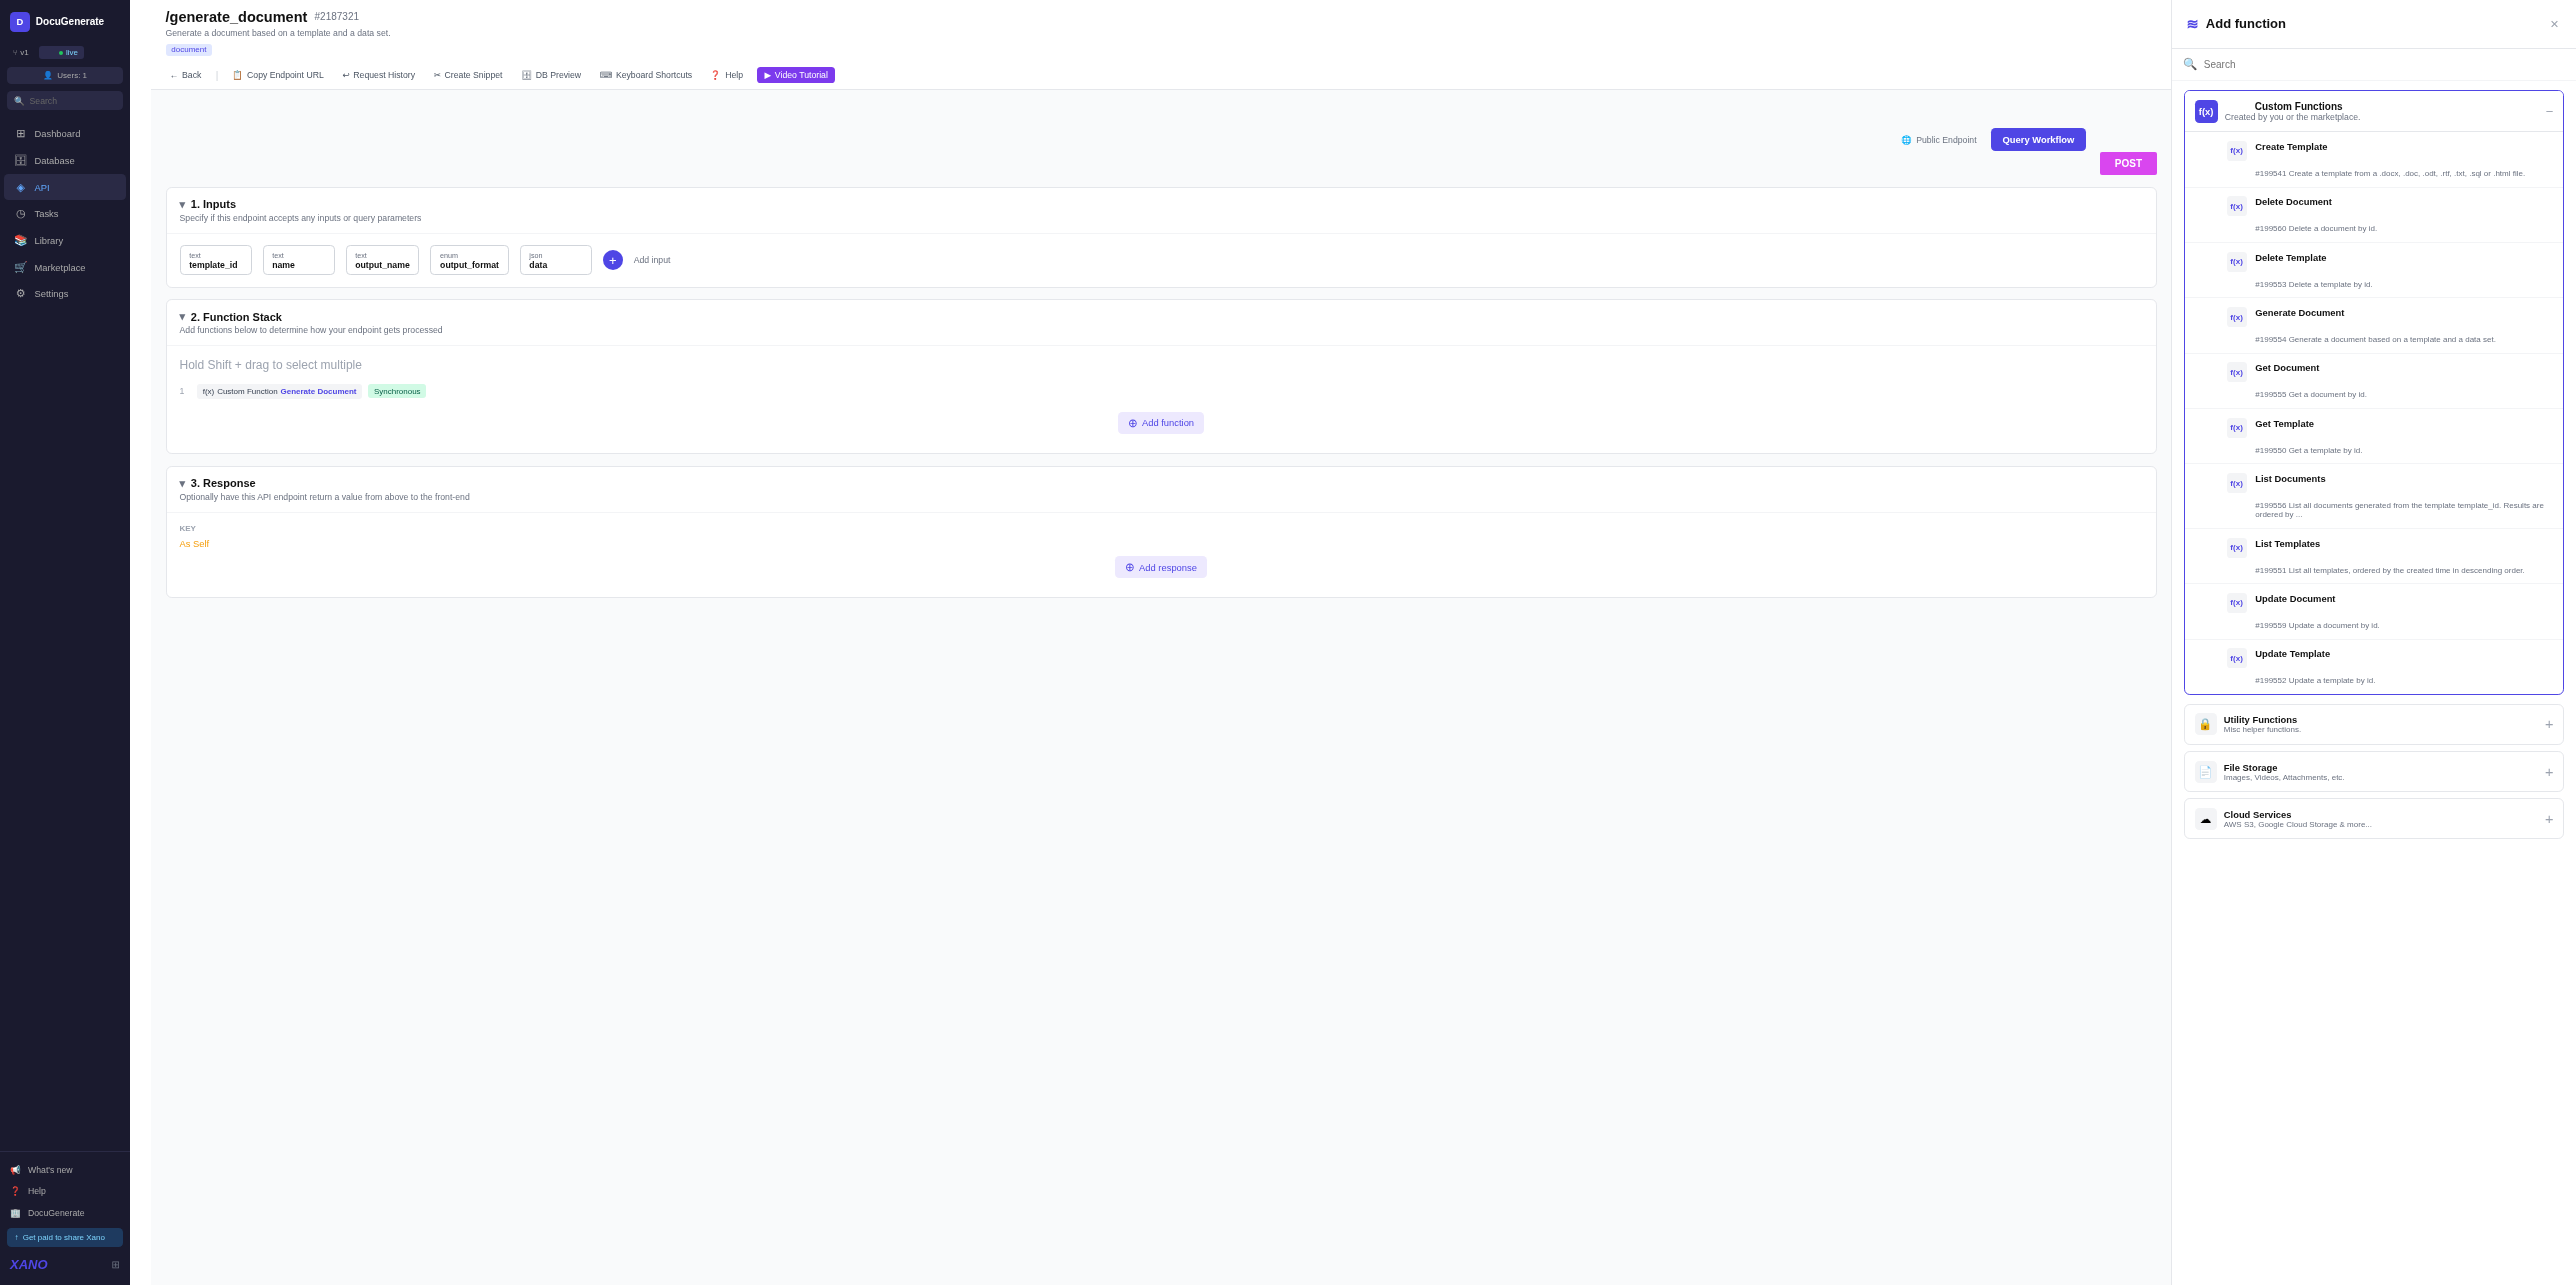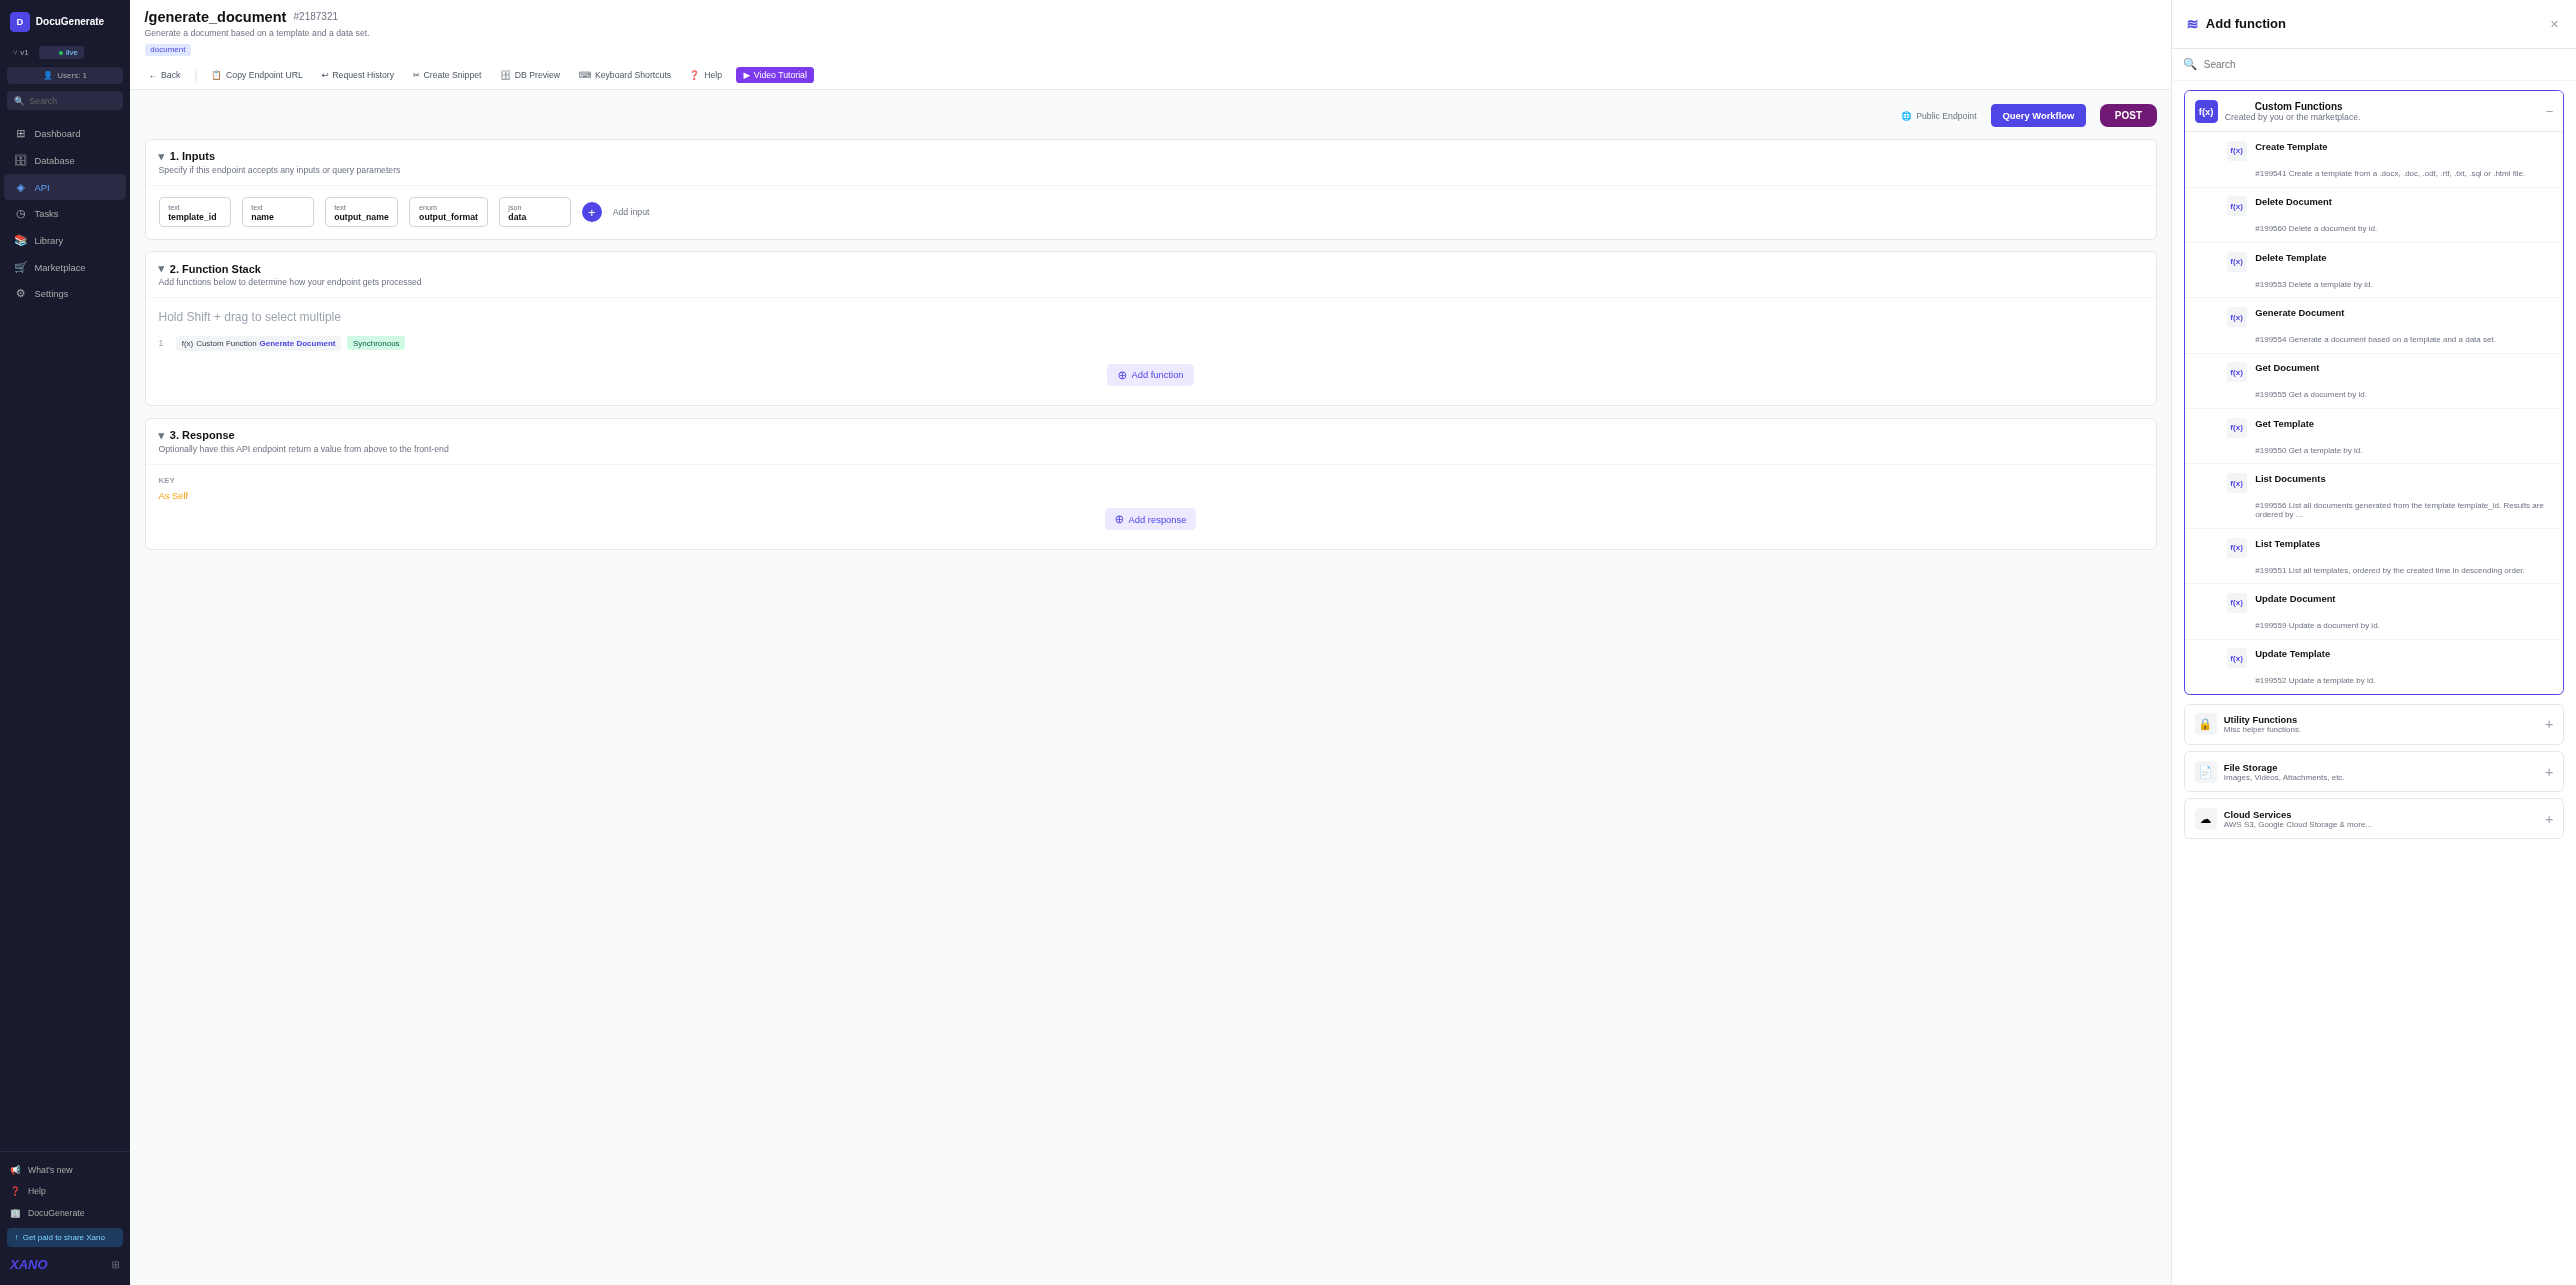--- a/index.html
+++ b/index.html
@@ -20,38 +20,38 @@
     .sidebar-nav-item { padding: 6.5px 10px; display: flex; align-items: center; gap: 7.2px; cursor: pointer; color: #aaa; font-size: 9.4px; border-radius: 4.3px; margin: 0.7px 4.3px; }
     .sidebar-nav-item.active { background: #2a2a45; color: #60a5fa; }
     .sidebar-nav-icon { width: 13px; height: 13px; display: flex; align-items: center; justify-content: center; font-size: 11px; flex-shrink: 0; }
     .sidebar-bottom { padding: 7.2px 0; border-top: 0.7px solid #2a2a45; }
     .sidebar-bottom-item { padding: 5.8px 10px; display: flex; align-items: center; gap: 7.2px; cursor: pointer; color: #aaa; font-size: 8.7px; }
     .sidebar-get-paid { margin: 4.3px 7.2px; background: #1e3a5f; border-radius: 4.3px; padding: 5px 7.2px; display: flex; align-items: center; gap: 4.3px; color: #7dd3fc; font-size: 8px; cursor: pointer; }
     .sidebar-xano { padding: 5.8px 10px; display: flex; align-items: center; justify-content: space-between; }
     .xano-logo { color: #4f46e5; font-weight: bold; font-size: 13px; font-style: italic; }
 
     
-    .main { flex: 1; display: flex; flex-direction: column; overflow: hidden; background: #fff; }
+    .main { flex: 1; display: flex; flex-direction: column; overflow: hidden; background: #fff; padding-left: 21px; }
     .main-header { background: #fff; border-bottom: 0.7px solid #e5e7eb; padding: 8.7px 14.5px 0; }
     .main-title-row { display: flex; align-items: center; gap: 7.2px; margin-bottom: 2.9px; }
     .main-title { font-size: 14.5px; font-weight: 700; color: #111; }
     .main-id { color: #6b7280; font-size: 10px; font-weight: 400; }
     .main-subtitle { color: #6b7280; font-size: 8.7px; margin-bottom: 5.8px; }
     .main-badge { display: inline-block; background: #e0e7ff; color: #4f46e5; border-radius: 2.9px; padding: 1.4px 5.8px; font-size: 8px; font-weight: 500; margin-bottom: 5.8px; }
     .main-toolbar { display: flex; align-items: center; gap: 10px; padding: 5.8px 0; }
     .main-toolbar-btn { display: flex; align-items: center; gap: 3.6px; color: #4b5563; font-size: 8.7px; cursor: pointer; padding: 2.9px 4.3px; border-radius: 2.9px; }
     .main-toolbar-sep { color: #d1d5db; }
     .main-toolbar-video { background: #7c3aed; color: white; border-radius: 3.6px; padding: 2.9px 7.2px; font-size: 8.7px; cursor: pointer; display: flex; align-items: center; gap: 3.6px; }
 
     
     .workflow-area { flex: 1; overflow-y: auto; padding: 14.5px; background: #f9fafb; }
     .workflow-header { display: flex; justify-content: flex-end; margin-bottom: 11.6px; }
     .public-endpoint-btn { display: flex; align-items: center; gap: 3.6px; color: #6b7280; font-size: 8.7px; cursor: pointer; }
     .query-workflow-btn { background: #4f46e5; color: white; border-radius: 4.3px; padding: 5.8px 11.6px; font-size: 9.4px; font-weight: 600; cursor: pointer; margin-left: 7.2px; }
-    .post-btn { background: #701a75; color: white; border-radius: 8px; padding: 5.8px 14.5px; font-size: 10px; font-weight: 700; cursor: pointer; margin-left: 7.2px; }
+    .post-btn { background: #d946ef; color: white; border-radius: 2px; padding: 5.8px 14.5px; font-size: 10px; font-weight: 700; cursor: pointer; margin-left: 7.2px; margin-top: 48px; }
 
     .section { background: #fff; border: 0.7px solid #e5e7eb; border-radius: 5.8px; margin-bottom: 11.6px; overflow: hidden; }
     .section-header { padding: 10px 13px; border-bottom: 0.7px solid #f3f4f6; }
     .section-title { font-size: 11px; font-weight: 600; color: #111; display: flex; align-items: center; gap: 5.8px; }
     .section-subtitle { color: #6b7280; font-size: 8.7px; margin-top: 2.2px; }
     .section-body { padding: 11.6px 13px; }
 
     .inputs-row { display: flex; align-items: center; gap: 11px; flex-wrap: nowrap; overflow-x: auto; }
     .input-chip { border: 0.7px solid #d1d5db; border-radius: 4.3px; padding: 4.3px 8.7px; font-size: 8.7px; min-width: 72px; }
     .input-chip-type { color: #6b7280; font-size: 7.2px; display: block; }

